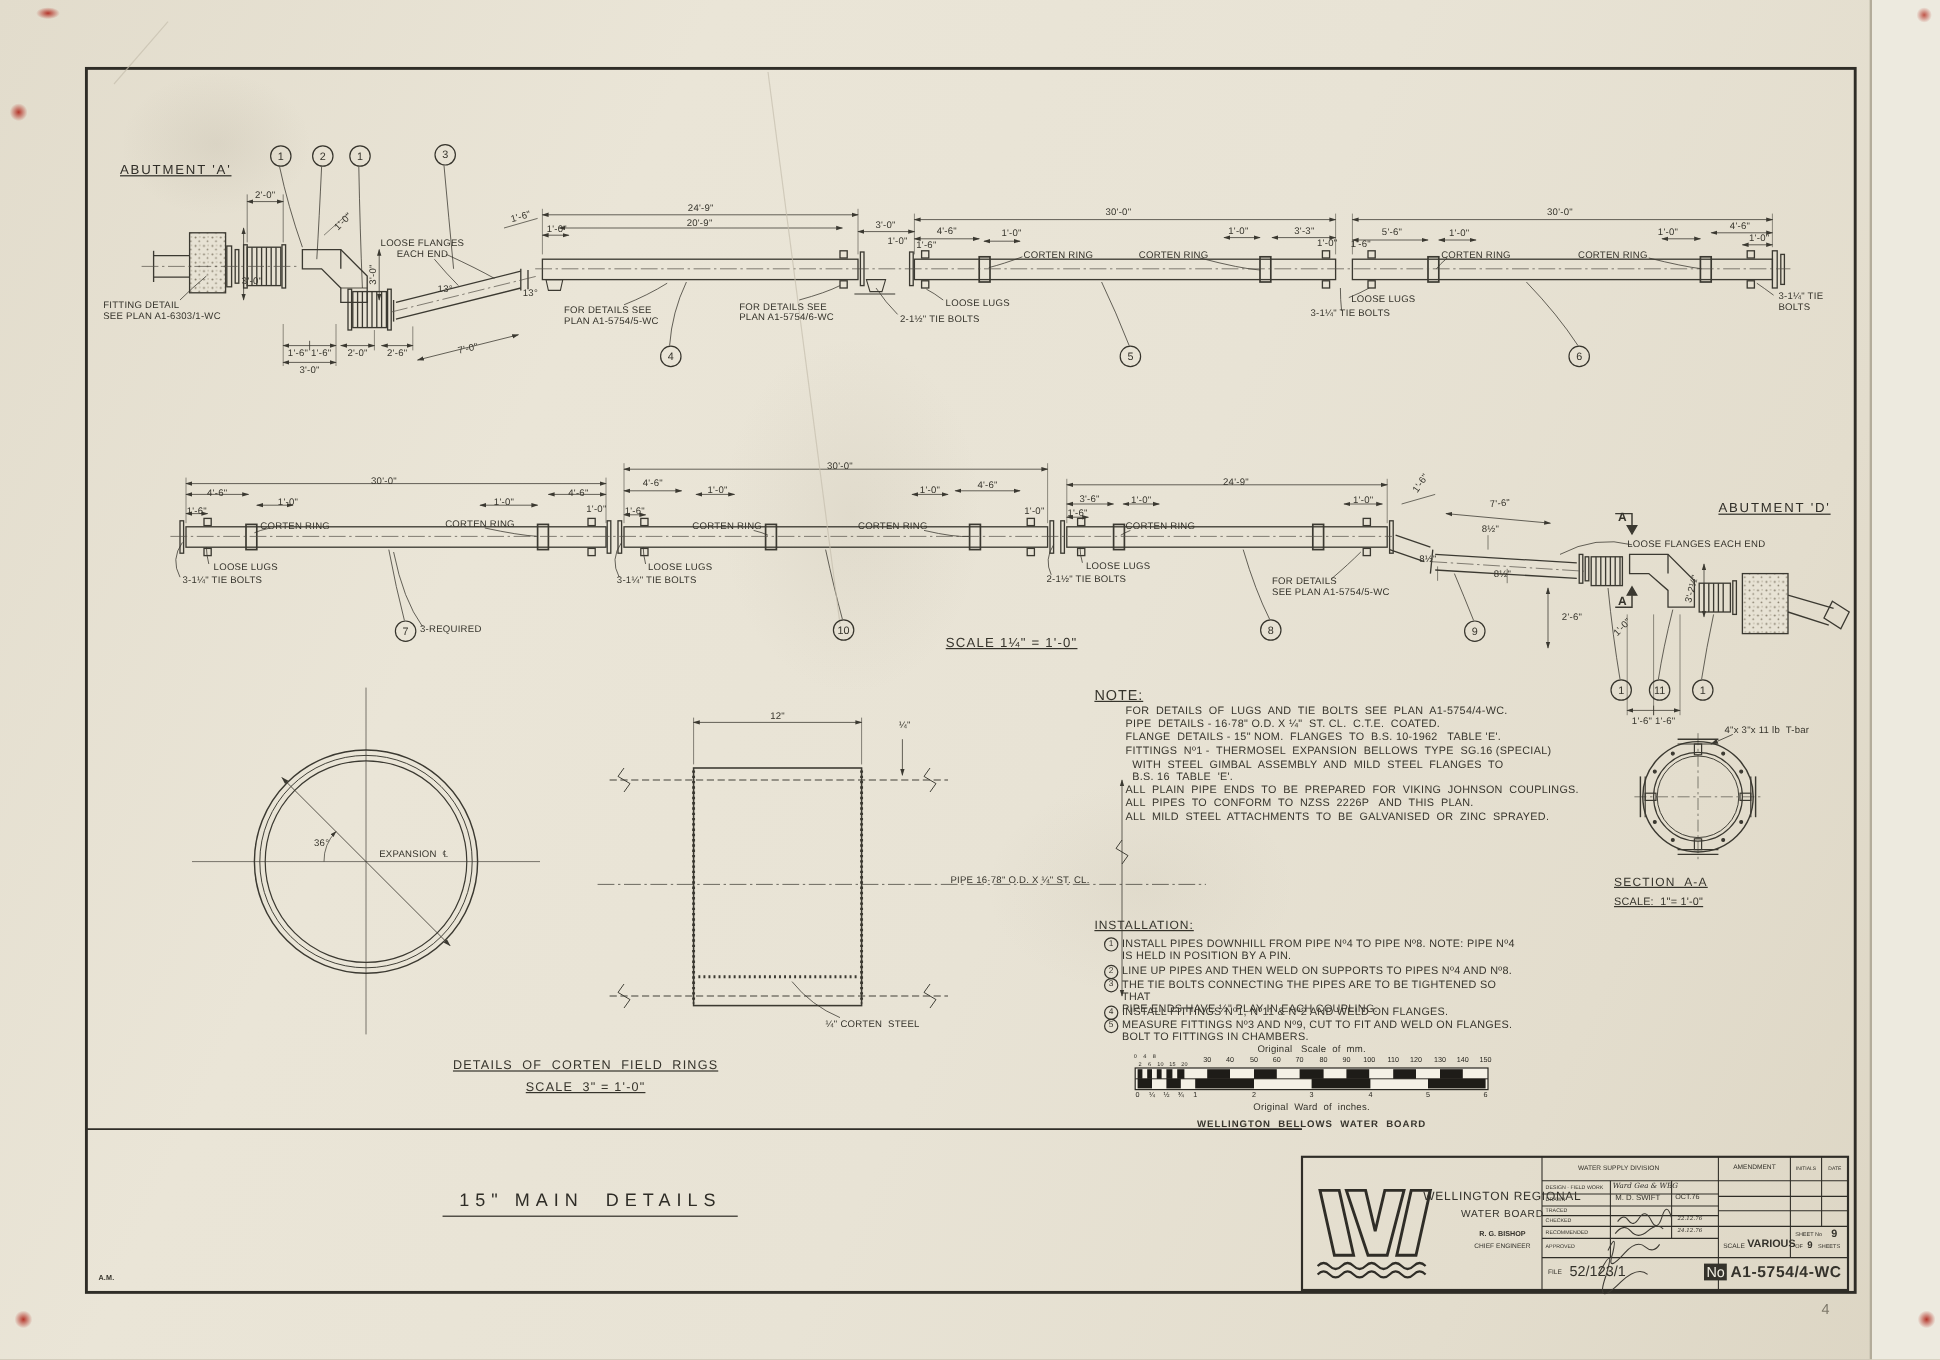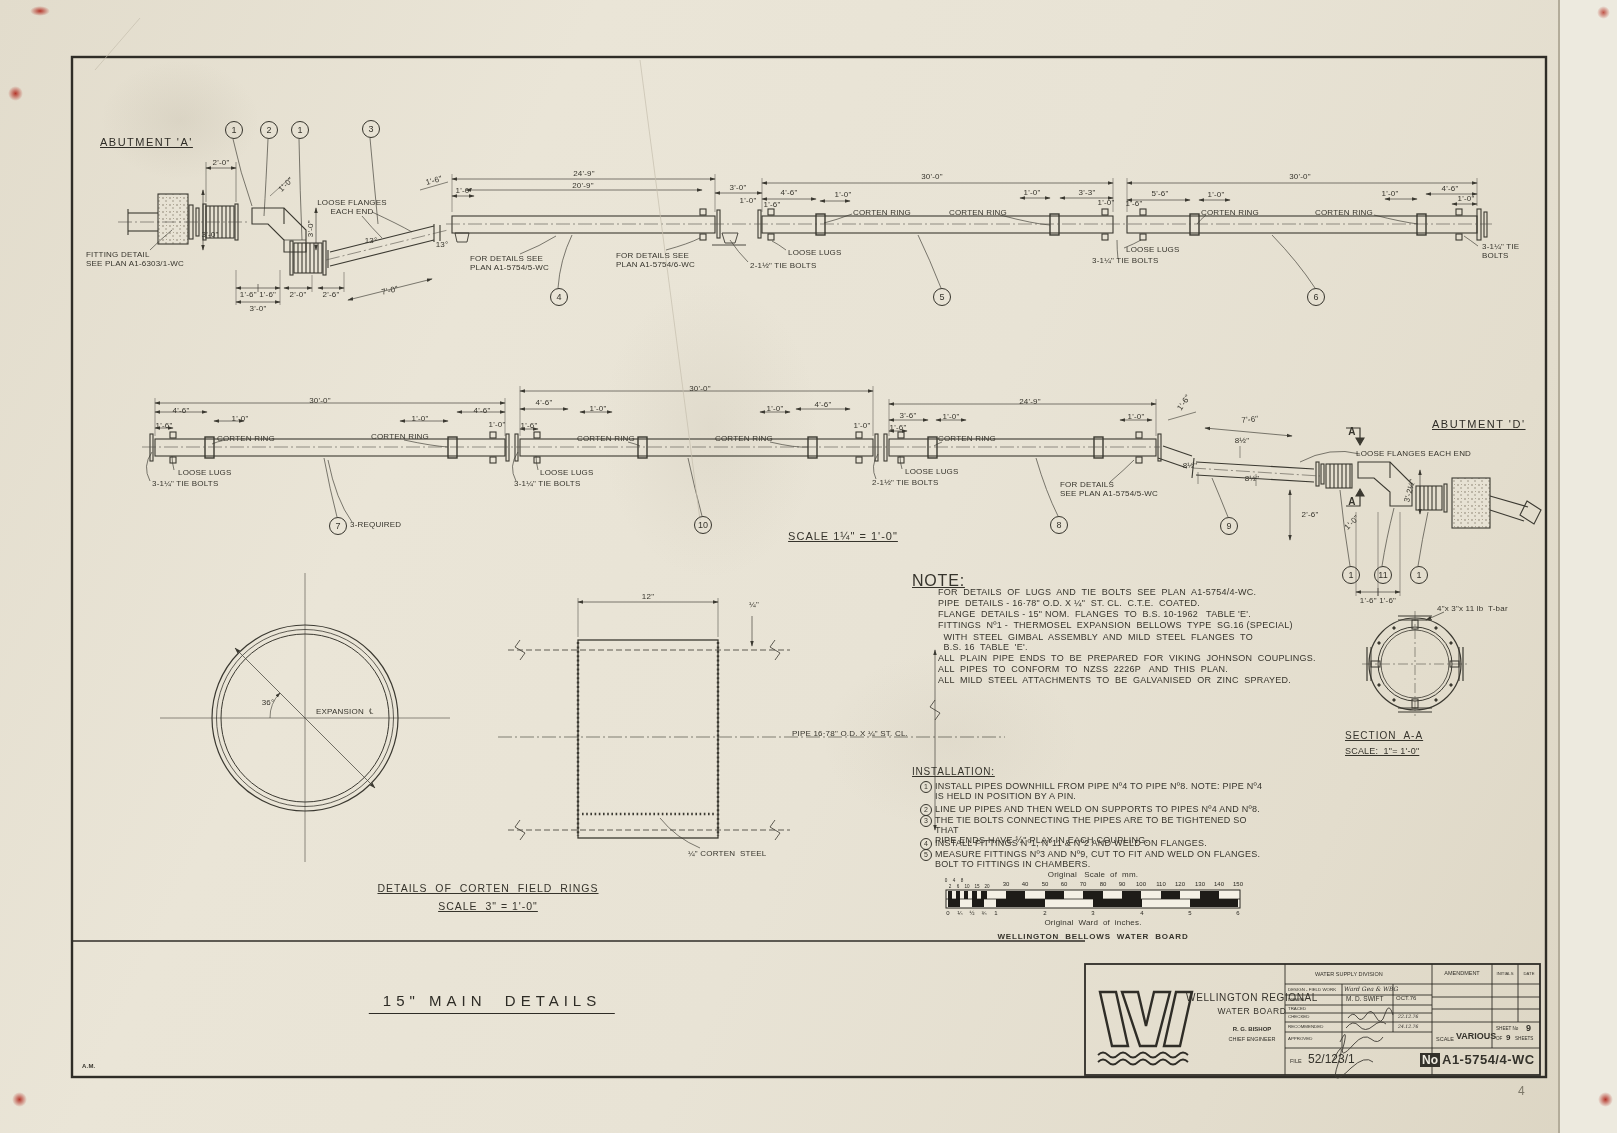--- a/index.html
+++ b/index.html
@@ -594,21 +594,21 @@
   <span class="lbl c u" style="left:488px;top:900px;font-size:10.5px;letter-spacing:1px">SCALE  3" = 1'-0"</span>
   <span class="lbl c" style="left:648px;top:592px">12"</span>
   <span class="lbl c" style="left:754px;top:600px">¼"</span>
   <span class="lbl" style="left:792px;top:729px">PIPE 16·78" O.D. X ¼" ST. CL.</span>
   <span class="lbl" style="left:688px;top:849px">¼" CORTEN  STEEL</span>
 
   <span class="lbl" style="left:1437px;top:604px">4"x 3"x 11 lb  T-bar</span>
   <span class="lbl u" style="left:1345px;top:730px;font-size:10px;letter-spacing:1px">SECTION  A-A</span>
   <span class="lbl u" style="left:1345px;top:746px;font-size:9px">SCALE:  1"= 1'-0"</span>
 
-  <span class="lbl u" style="left:912px;top:572px;font-size:16px;letter-spacing:.8px">NOTE:</span>
+  <span class="lbl u" style="left:912px;top:572px;font-size:12px;letter-spacing:.8px">NOTE:</span>
   <span class="note-line" style="left:938px;top:587px">FOR  DETAILS  OF  LUGS  AND  TIE  BOLTS  SEE  PLAN  A1-5754/4-WC.</span>
   <span class="note-line" style="left:938px;top:598px">PIPE  DETAILS - 16·78" O.D. X ¼"  ST. CL.  C.T.E.  COATED.</span>
   <span class="note-line" style="left:938px;top:609px">FLANGE  DETAILS - 15" NOM.  FLANGES  TO  B.S. 10-1962   TABLE 'E'.</span>
   <span class="note-line" style="left:938px;top:620px">FITTINGS  Nº1 -  THERMOSEL  EXPANSION  BELLOWS  TYPE  SG.16 (SPECIAL)</span>
   <span class="note-line" style="left:938px;top:632px">  WITH  STEEL  GIMBAL  ASSEMBLY  AND  MILD  STEEL  FLANGES  TO</span>
   <span class="note-line" style="left:938px;top:642px">  B.S. 16  TABLE  'E'.</span>
   <span class="note-line" style="left:938px;top:653px">ALL  PLAIN  PIPE  ENDS  TO  BE  PREPARED  FOR  VIKING  JOHNSON  COUPLINGS.</span>
   <span class="note-line" style="left:938px;top:664px">ALL  PIPES  TO  CONFORM  TO  NZSS  2226P   AND  THIS  PLAN.</span>
   <span class="note-line" style="left:938px;top:675px">ALL  MILD  STEEL  ATTACHMENTS  TO  BE  GALVANISED  OR  ZINC  SPRAYED.</span>
 
@@ -680,19 +680,19 @@
   <span class="tb" style="left:1288px;top:1036px;font-size:4.4px">APPROVED</span>
   <span class="tb" style="left:1290px;top:1058px;font-size:5.5px">FILE</span>
   <span class="tb" style="left:1308px;top:1052px;font-size:12px">52/123/1</span>
   <span class="tb" style="left:1436px;top:1036px;font-size:5.5px">SCALE</span>
   <span class="tb" style="left:1456px;top:1031px;font-size:9px;font-weight:bold">VARIOUS</span>
   <span class="tb" style="left:1496px;top:1026px;font-size:4.6px">SHEET No</span>
   <span class="tb" style="left:1526px;top:1023px;font-size:9px;font-weight:bold">9</span>
   <span class="tb" style="left:1496px;top:1036px;font-size:4.6px">OF</span>
   <span class="tb" style="left:1506px;top:1033px;font-size:8px;font-weight:bold">9</span>
   <span class="tb" style="left:1515px;top:1036px;font-size:4.6px">SHEETS</span>
-  <span class="tb" style="left:1420px;top:1053px;font-size:12px;font-weight:bold;background:#34322b;color:#efece1;padding:0 2px">No</span>
+  <span class="tb" style="left:1420px;top:1053px;font-size:12px;font-weight:normal;background:#34322b;color:#efece1;padding:0 2px">No</span>
   <span class="tb" style="left:1442px;top:1052px;font-size:13px;font-weight:bold;letter-spacing:.5px">A1-5754/4-WC</span>
 
   <span class="lbl" style="left:82px;top:1063px;font-size:6px;font-weight:bold">A.M.</span>
   <span class="lbl" style="left:1518px;top:1084px;font-size:12px;color:#7d7869">4</span>
 
 </div>
 
 </body></html>

